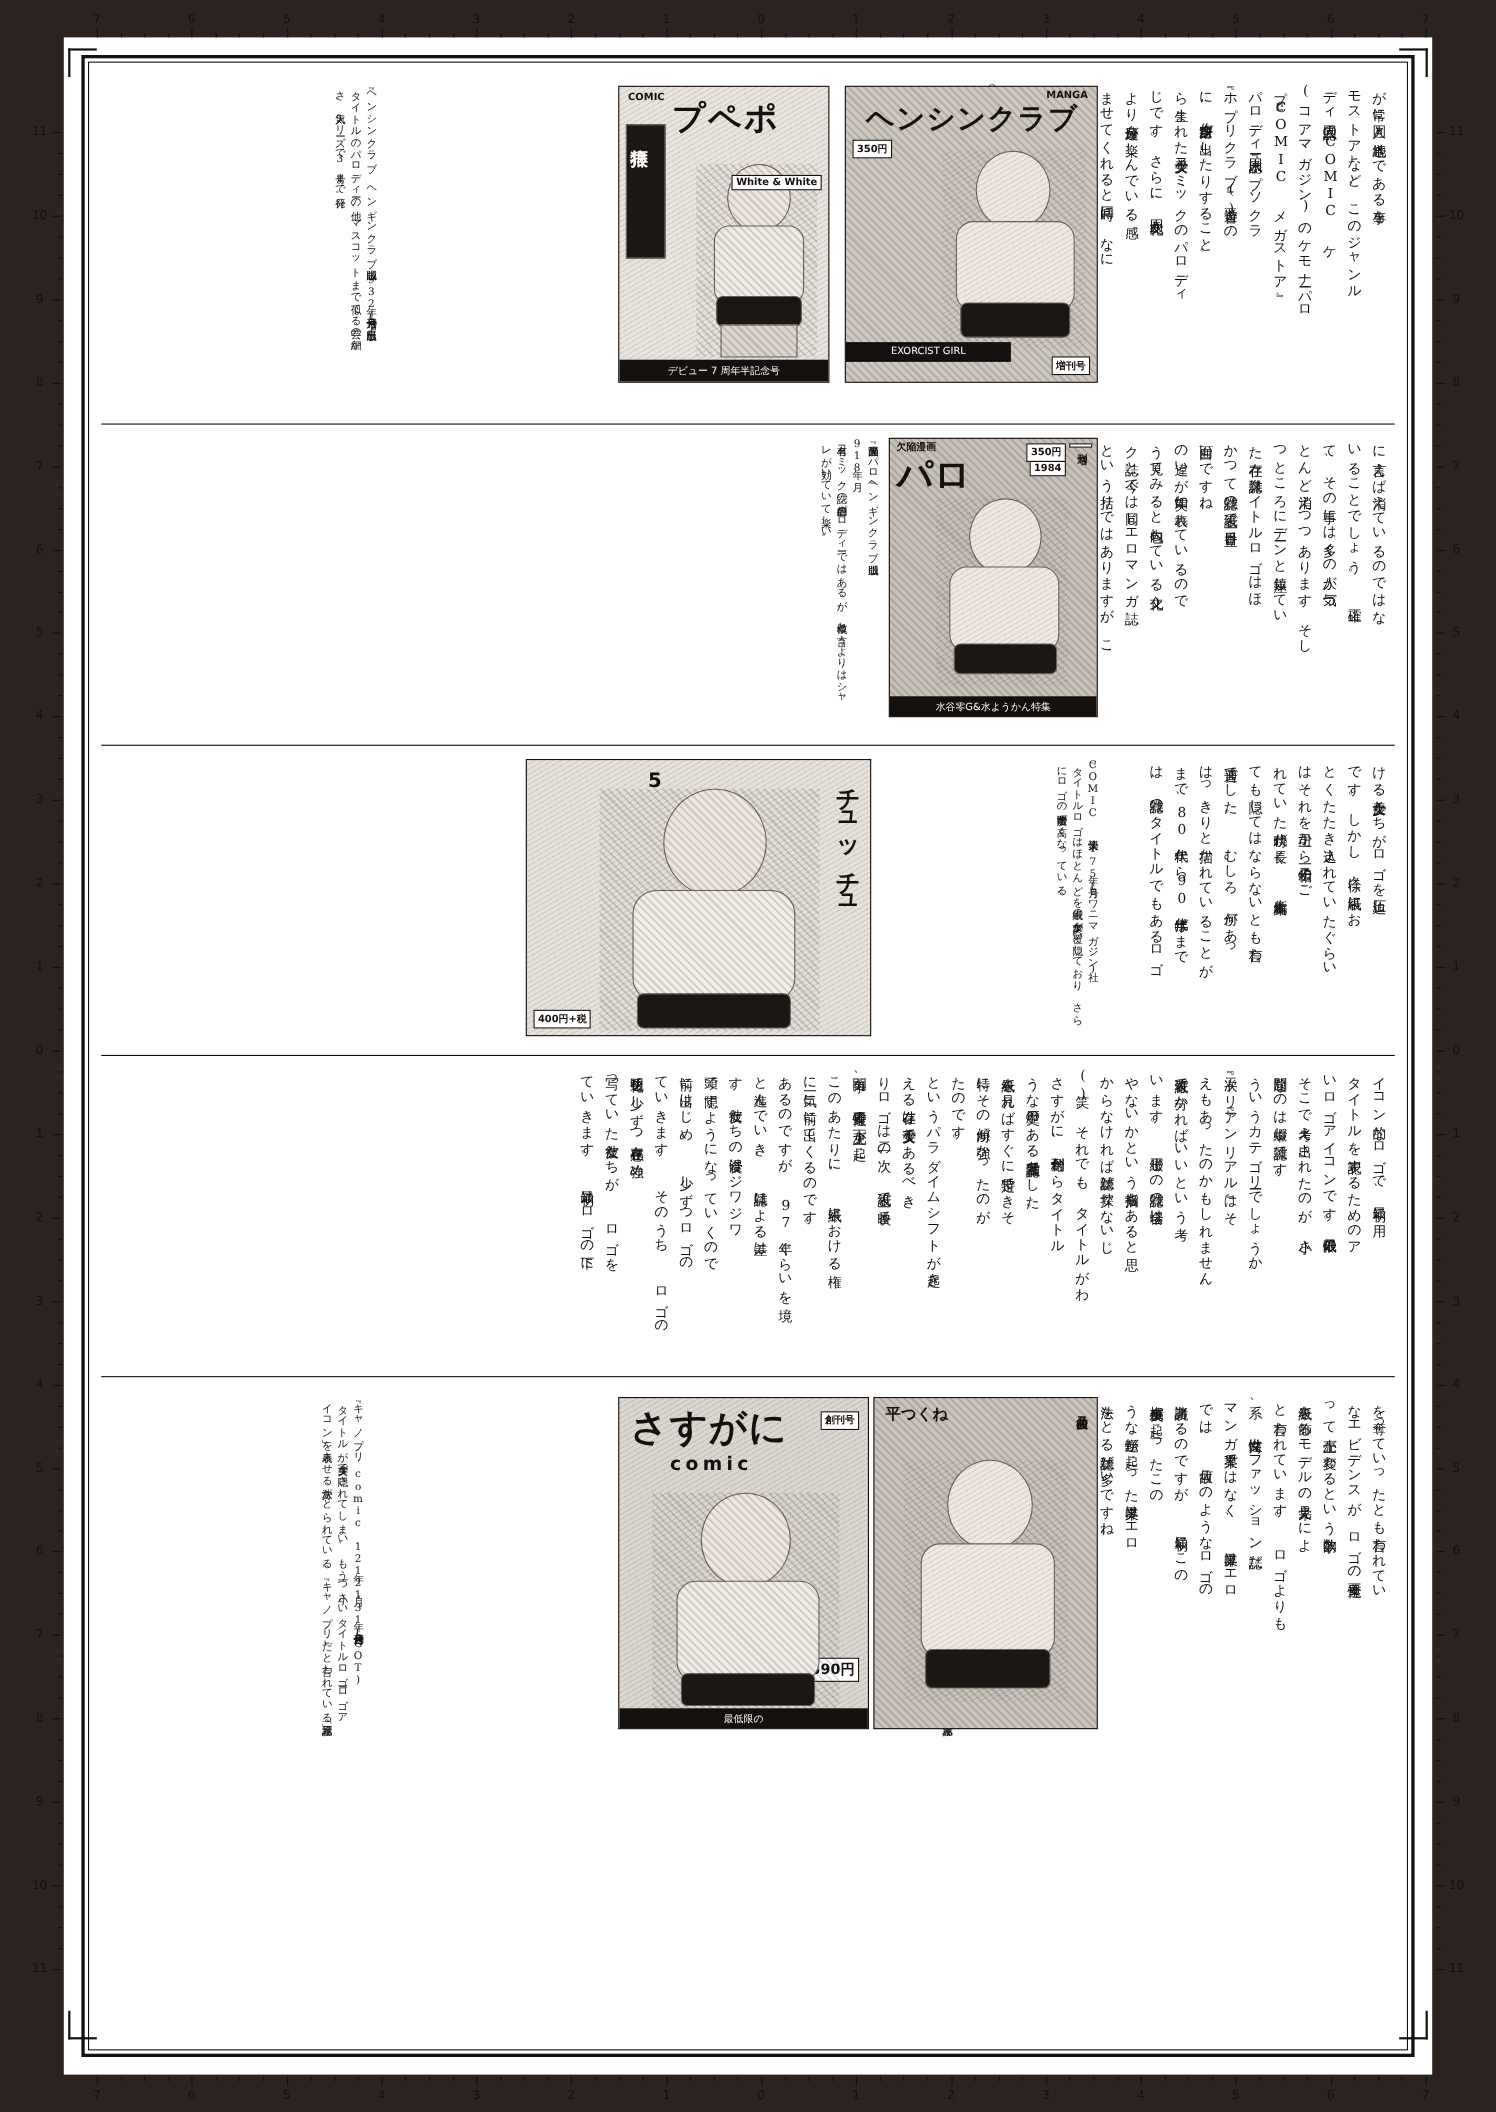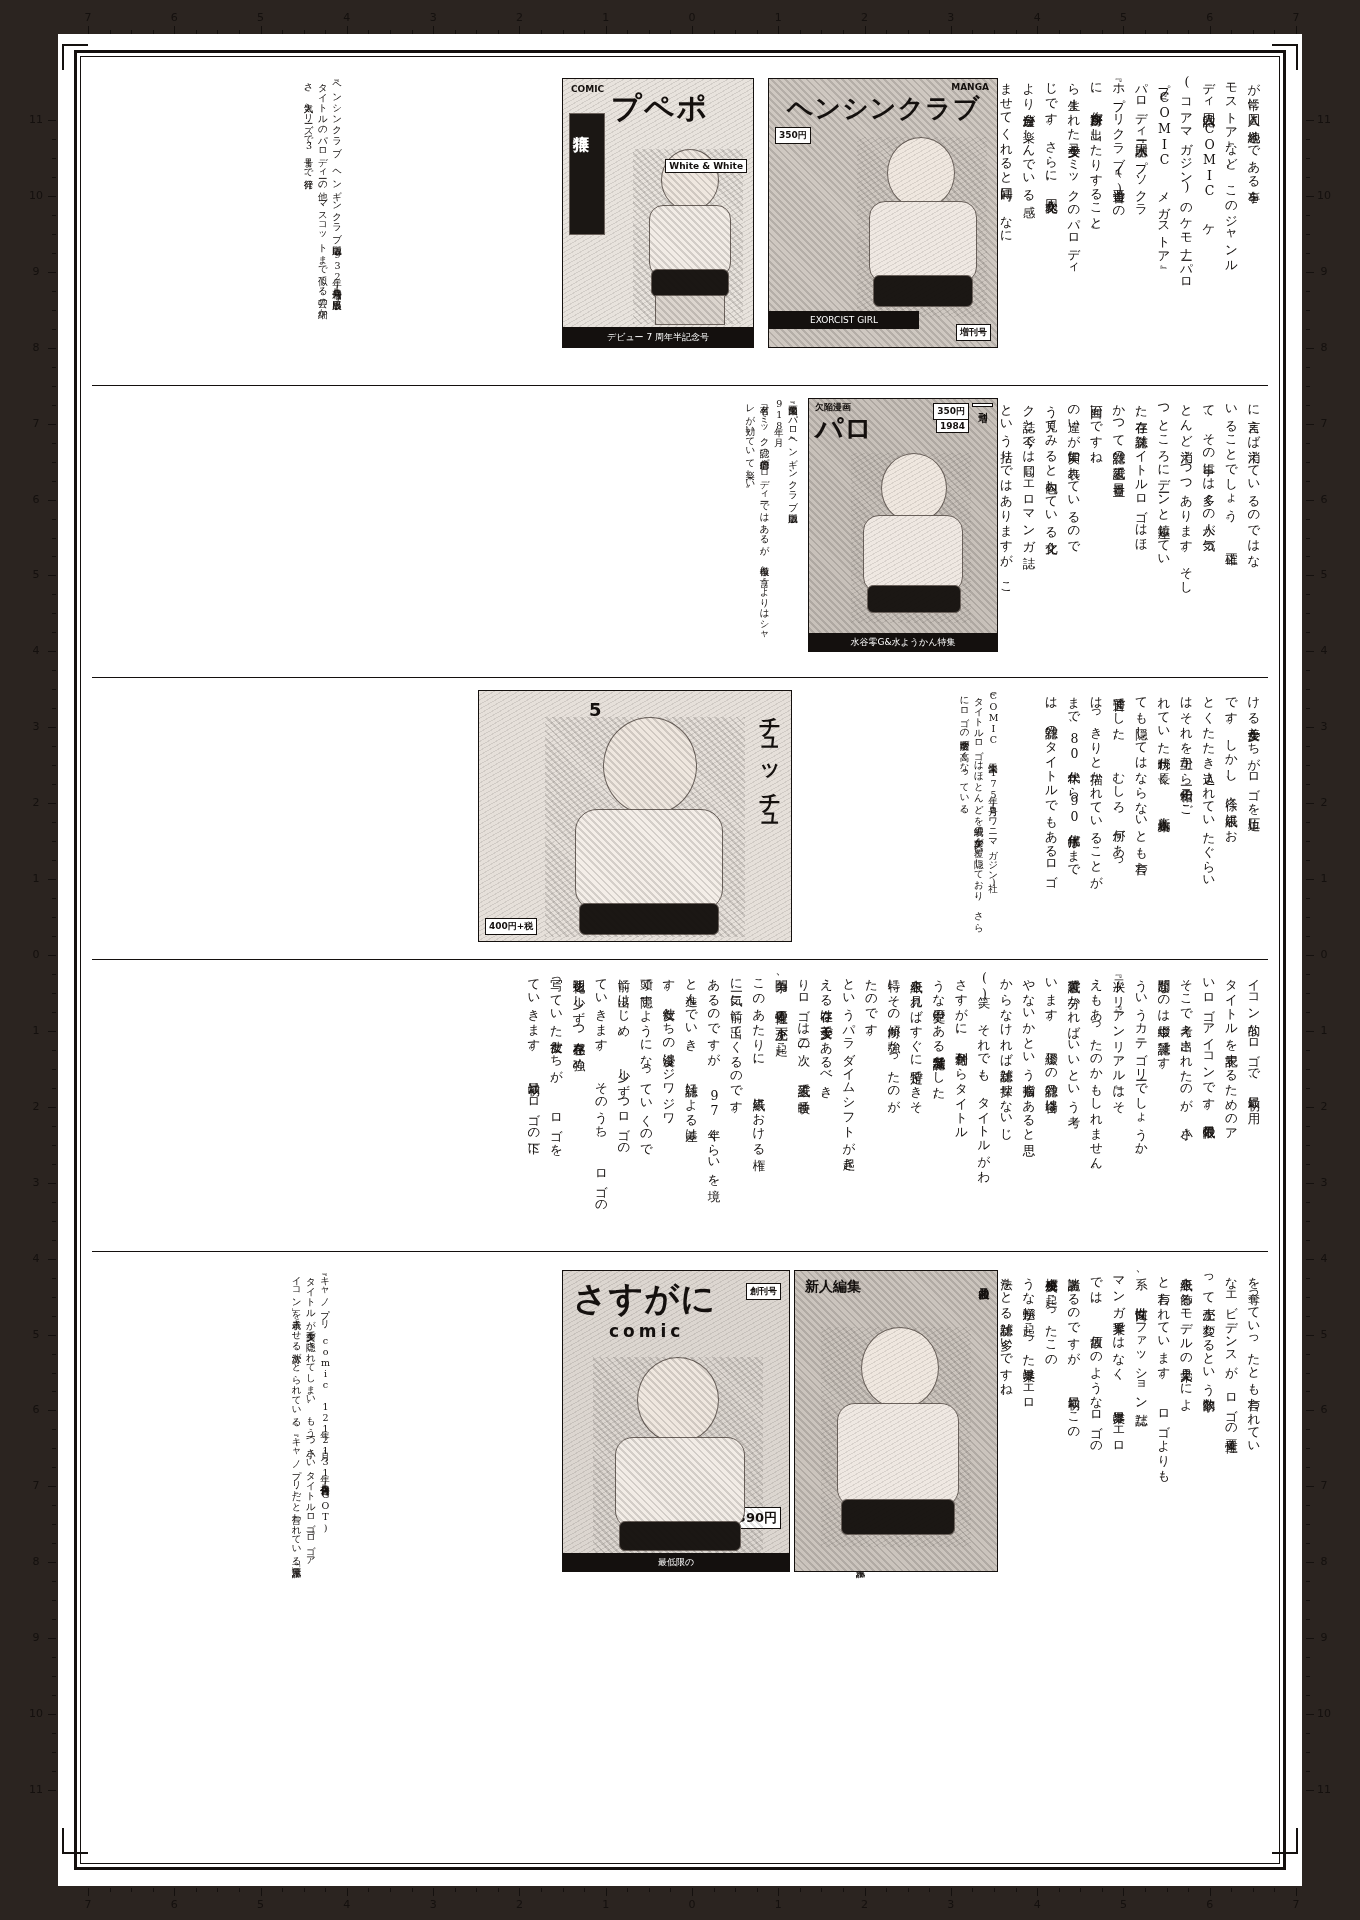--- a/index.html
+++ b/index.html
@@ -585,21 +585,21 @@
 アイデンティティー</div>
         <div class="badge18" style="right: 332px; top: 200px;">18禁</div>
         <div class="vcol cap" style="right: 392px; top: 10px; height: 240px;">『コミック ポプソクラブ』(同人誌)
 『ホプリクラブ』の執筆陣が集結し発行したアンソロジー同人誌、本誌と区別が付かないほどのクオリティー。</div>
         <div class="vcol cap" style="right: 468px; top: 10px; height: 240px;">『欠陥漫画 パロ』ヘンギンクラブ山賊版
 91年8月
 有名コミック誌の自虐的パロディーではあるが、模倣と言うよりはシャレが効いていて楽しい。</div>
         <div class="cover" style="left: 716px; top: 10px; width: 188px; height: 252px; background: rgb(200, 193, 186);">
           <div class="bg hatch"></div>
           <div class="logo" style="left:6px;top:4px;font-size:9px;">欠陥漫画</div>
-          <div class="logo" style="left:6px;top:16px;font-size:28px;">パロ</div>
+          <div class="logo" style="left:6px;top:16px;font-size:33px;">パロ</div>
           <div class="price" style="right:28px;top:4px;">350円</div>
           <div class="price" style="right:28px;top:20px;">1984</div>
           <div class="price" style="right:4px;top:4px;writing-mode:vertical-rl;text-orientation:upright;">増刊</div>
           <div class="figure" style="left:42px;top:54px;width:120px;height:170px;">
             <div class="sk" style="left:30px;top:0px;width:64px;height:68px;"></div>
             <div class="sk2" style="left:12px;top:62px;width:98px;height:76px;border-radius:16px;background:#efe8e2;"></div>
             <div class="sk2 dark" style="left:16px;top:132px;width:92px;height:26px;border-radius:6px;"></div>
             <div class="hatch2"></div>
           </div>
           <div class="band" style="left:0px;bottom:0px;width:188px;height:18px;">水谷零G&amp;水ようかん特集</div>
@@ -696,21 +696,21 @@
             <div class="sk" style="left:44px;top:0px;width:80px;height:84px;"></div>
             <div class="sk2" style="left:22px;top:80px;width:128px;height:90px;border-radius:18px;background:#f2ece6;"></div>
             <div class="sk2 dark" style="left:26px;top:164px;width:120px;height:28px;border-radius:6px;"></div>
             <div class="hatch"></div>
           </div>
           <div class="band" style="left:0px;bottom:0px;width:226px;height:18px;">最低限の</div>
         </div>
         <div class="cover" style="left: 702px; top: 16px; width: 202px; height: 300px; background: rgb(203, 196, 189);">
           <div class="bg hatch"></div>
           <div class="logo" style="right:8px;top:8px;font-size:11px;writing-mode:vertical-rl;text-orientation:upright;">後乃曲</div>
-          <div class="logo" style="left:10px;top:8px;font-size:14px;">新人編集</div>
+          <div class="logo" style="left:10px;top:8px;font-size:14px;">平つくね</div>
           <div class="figure" style="left:26px;top:56px;width:150px;height:220px;">
             <div class="sk" style="left:40px;top:0px;width:76px;height:80px;"></div>
             <div class="sk2" style="left:16px;top:76px;width:120px;height:102px;border-radius:18px;background:#efe8e2;"></div>
             <div class="sk2 dark" style="left:20px;top:172px;width:112px;height:34px;border-radius:6px;"></div>
             <div class="hatch2"></div>
           </div>
         </div>
         <div class="vcol cap" style="right: 936px; top: 16px; height: 300px;">『キャノプリ comic 12年12月・13年1月合併休刊号』(GOT)
 タイトルが美少女で隠されてしまい、もう一つ小さいタイトルロゴ「ロゴアイコン」を表示させる方法がとられている。『キャノプリ』だと言われている「原元証示」</div>
       </div>

